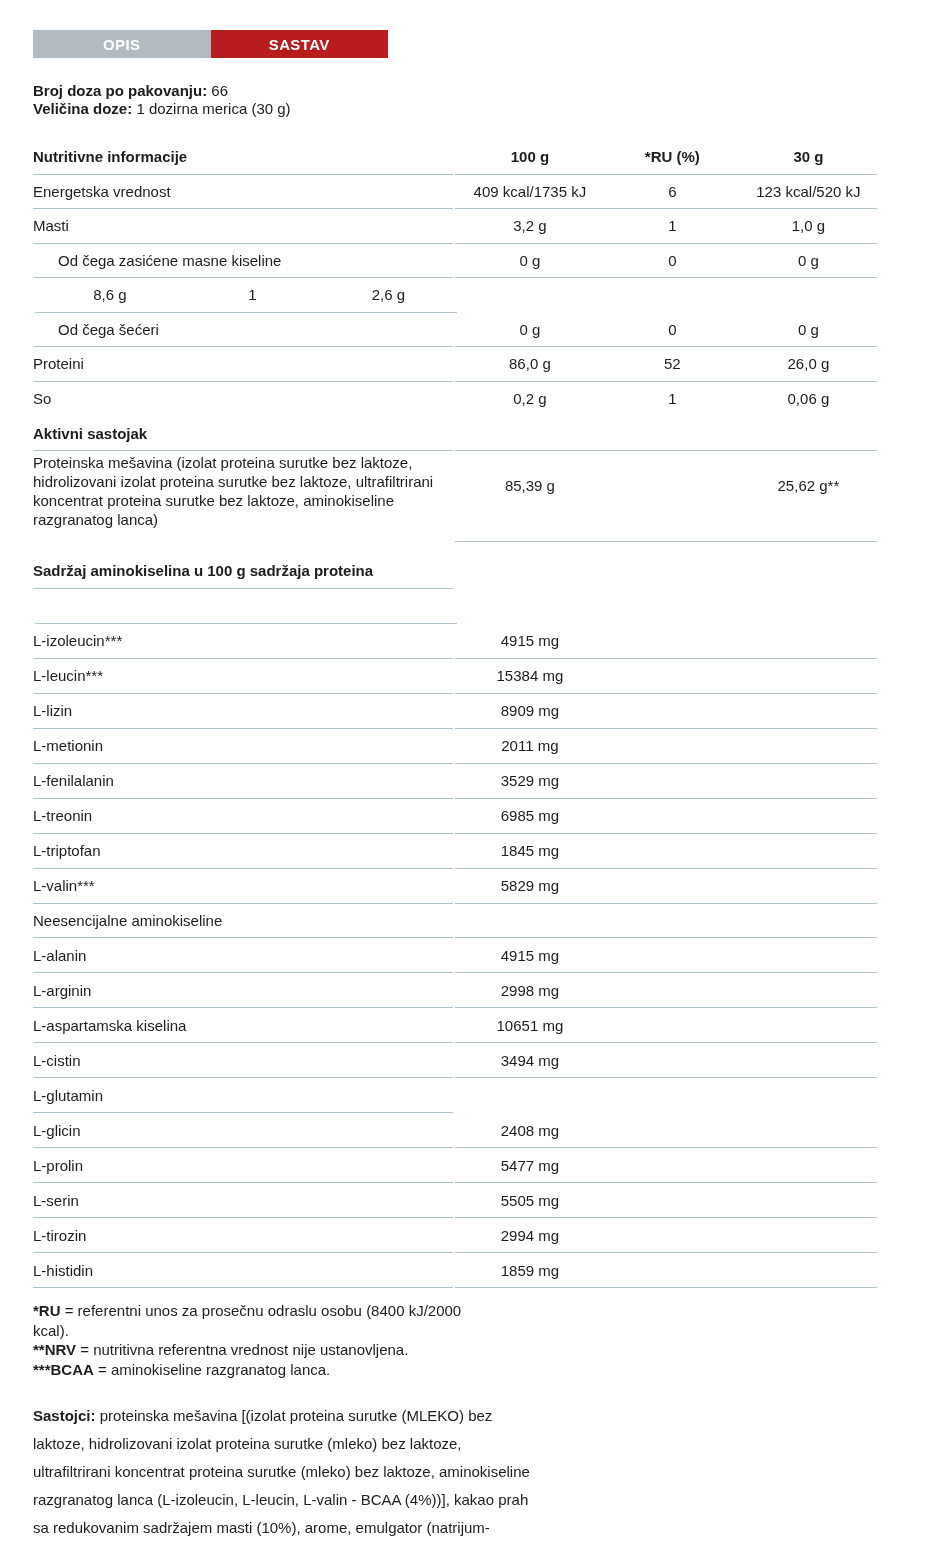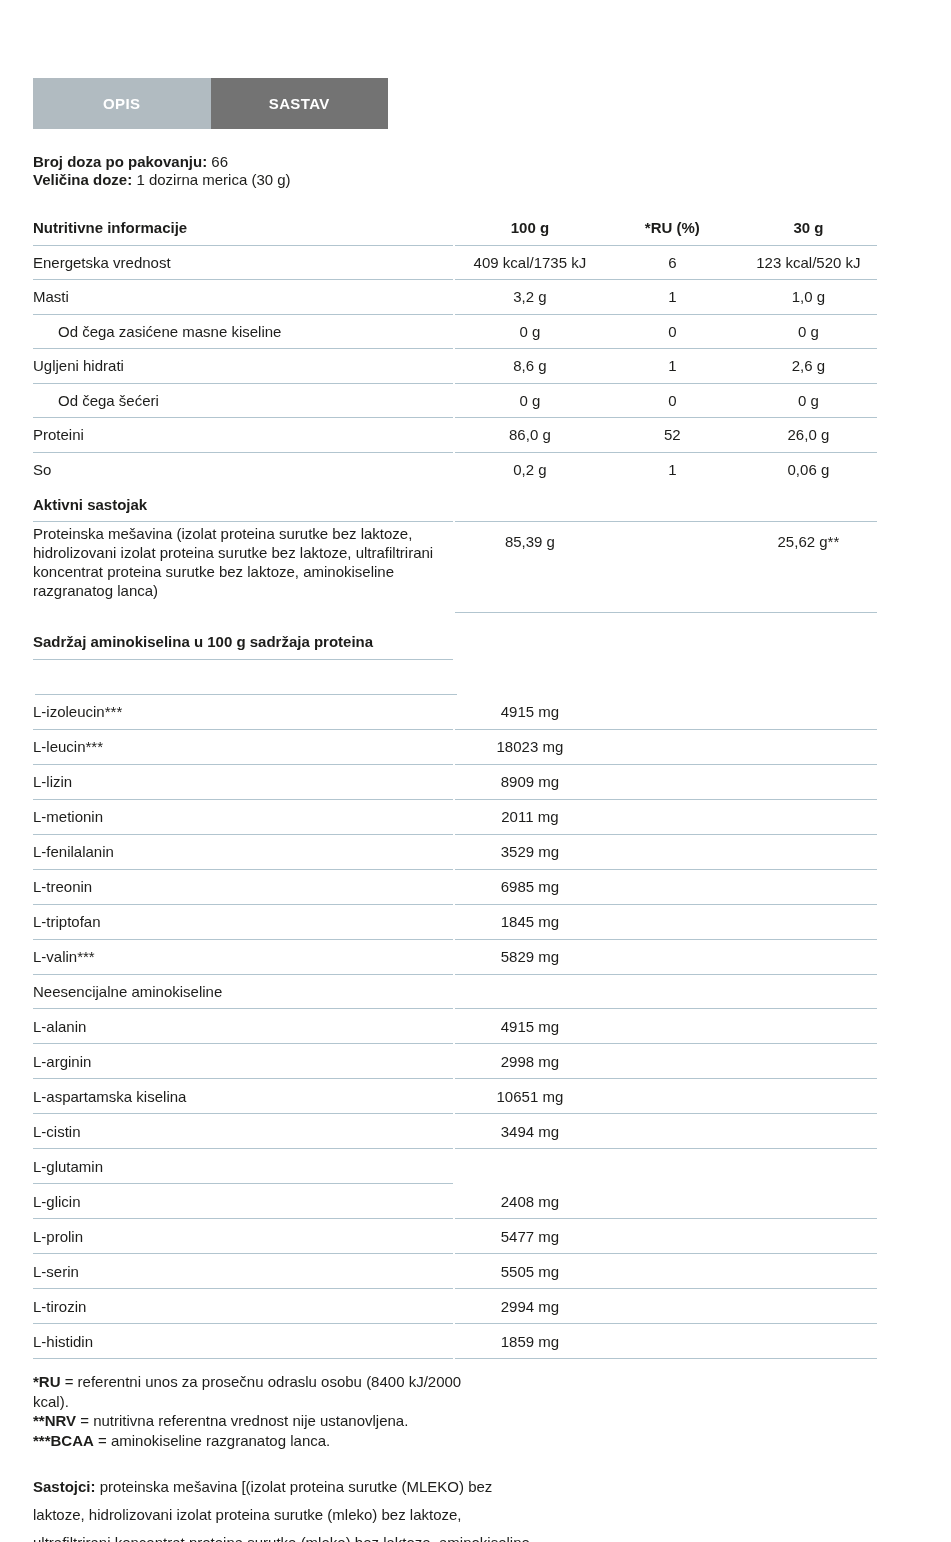--- a/index.html
+++ b/index.html
@@ -8,25 +8,25 @@
   }
   *{box-sizing:border-box;}
   html,body{margin:0;padding:0;}
   body{
     width:951px;height:1542px;overflow:hidden;background:#fff;color:var(--ink);
     font-family:"Liberation Sans","DejaVu Sans",sans-serif;font-size:15px;
   }
   .page{padding:30px 0 0 33px;width:910px;}
 
   
-  .tabs{display:flex;height:51px;width:355px;margin-top:48px;}
+  .tabs{display:flex;height:28px;width:355px;}
   .tab{flex:1;display:flex;align-items:center;justify-content:center;
        font-weight:700;font-size:15px;letter-spacing:.4px;color:#fff;cursor:pointer;}
   .tab-inactive{background:#b1bbc1;}
-  .tab-active{background:#737373;text-align:center;}
+  .tab-active{background:#b91c1c;text-align:center;}
 
   
   .serving{margin-top:24px;line-height:17.5px;}
   b{font-weight:700;}
 
   
   .ntable{margin-top:23px;width:844px;}
   .trow{display:flex;align-items:flex-start;}
   .tlabel{
     width:420px;display:flex;align-items:center;
@@ -44,21 +44,21 @@
   .amino .tlabel,.amino .tvals{min-height:35px;}
 
   .theading{font-weight:700;padding:9px 0 8px;}
 
   
   .active-row .tlabel,.active-row .tvals{
     border-bottom:none;border-top:1px solid var(--div);
     align-items:flex-start;
   }
   .active-row .tlabel{display:block;line-height:19px;padding-top:2px;padding-bottom:12px;}
-  .active-row .tvals{padding-top:11px;padding-bottom:12px;}
+  .active-row .tvals{padding-top:26px;padding-bottom:12px;}
 
   
   .head2 .tlabel{min-height:0;padding:21px 0 9px;font-weight:700;}
   .head2 .tvals{min-height:0;}
 
   
   .footnotes{margin-top:13px;width:445px;line-height:19.5px;}
   .ingredients{margin-top:23px;width:510px;line-height:28px;}
 </style>
 </head>
@@ -112,21 +112,20 @@
         </div>
         <div class="trow indent">
           <div class="tlabel">Od čega zasićene masne kiseline</div>
           <div class="tvals">
             <div>0 g</div>
             <div>0</div>
             <div>0 g</div>
           </div>
         </div>
         <div class="trow">
-          <div class="tlabel">Ugljeni hidrati</div>
           <div class="tvals">
             <div>8,6 g</div>
             <div>1</div>
             <div>2,6 g</div>
           </div>
         </div>
         <div class="trow indent">
           <div class="tlabel">Od čega šećeri</div>
           <div class="tvals">
             <div>0 g</div>
@@ -176,21 +175,21 @@
           <div class="tlabel">L-izoleucin***</div>
           <div class="tvals">
             <div>4915 mg</div>
             <div></div>
             <div></div>
           </div>
         </div>
         <div class="trow amino">
           <div class="tlabel">L-leucin***</div>
           <div class="tvals">
-            <div>18023 mg</div>
+            <div>15384 mg</div>
             <div></div>
             <div></div>
           </div>
         </div>
         <div class="trow amino">
           <div class="tlabel">L-lizin</div>
           <div class="tvals">
             <div>8909 mg</div>
             <div></div>
             <div></div>

